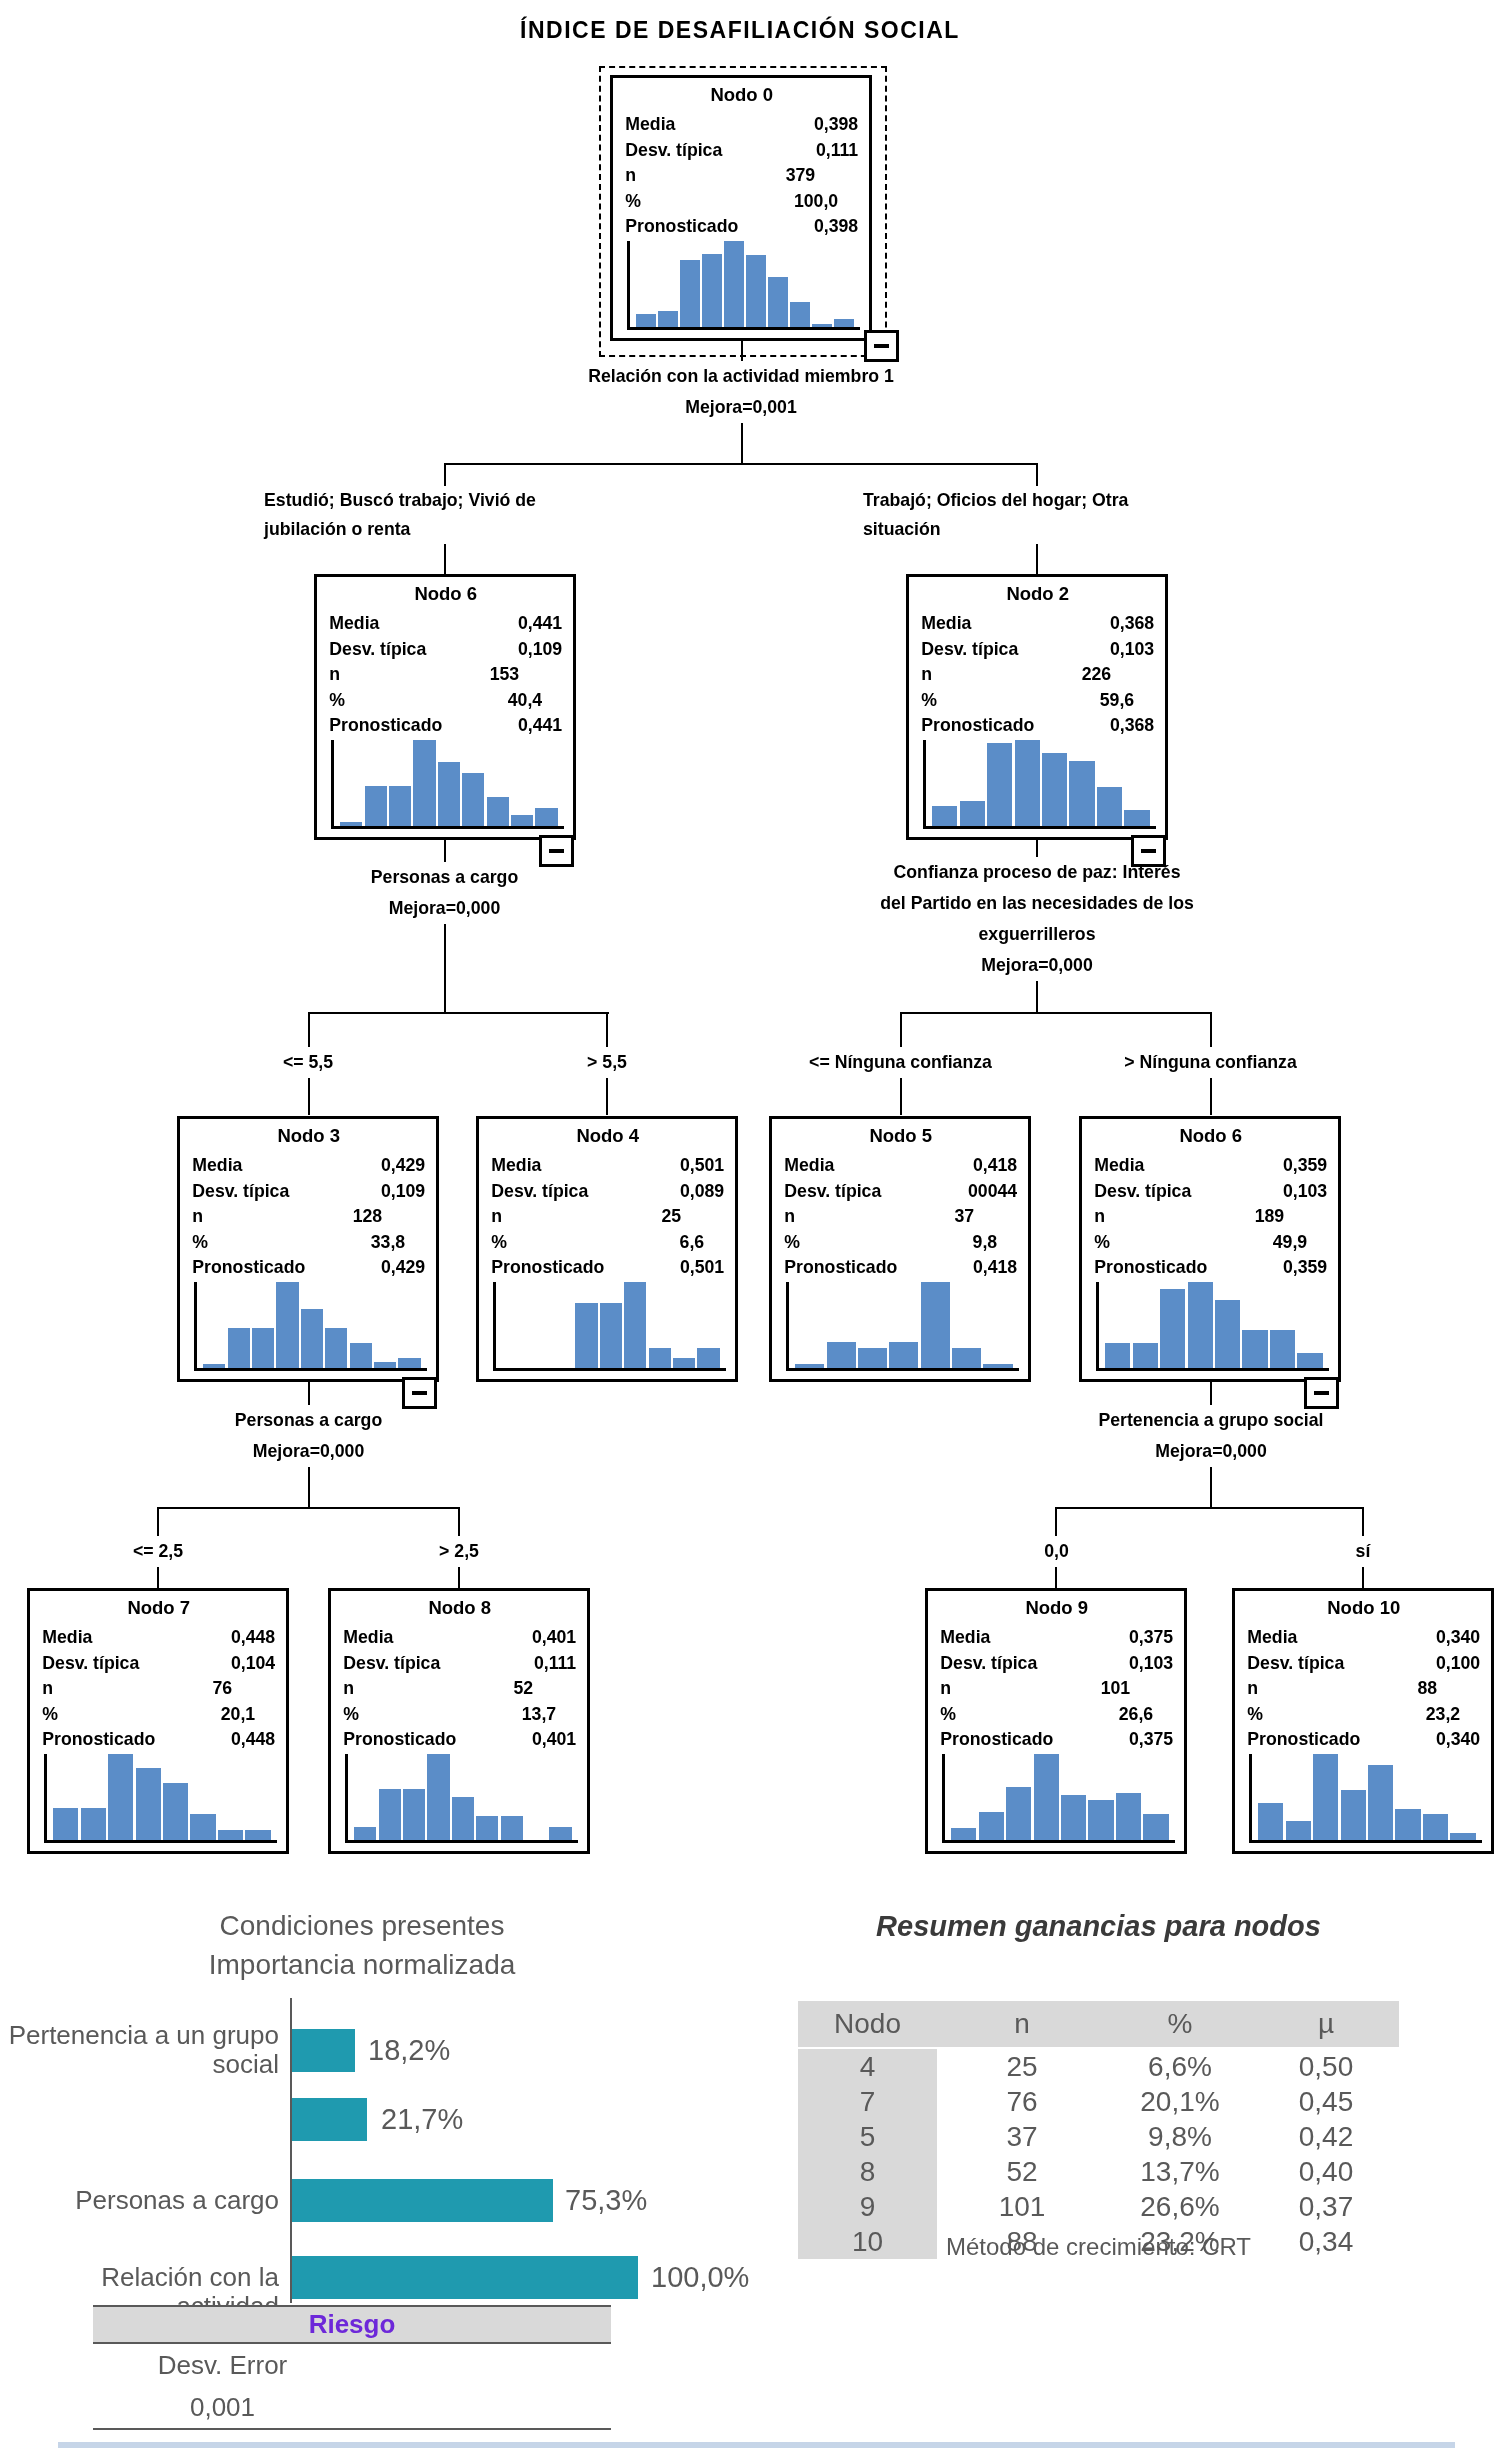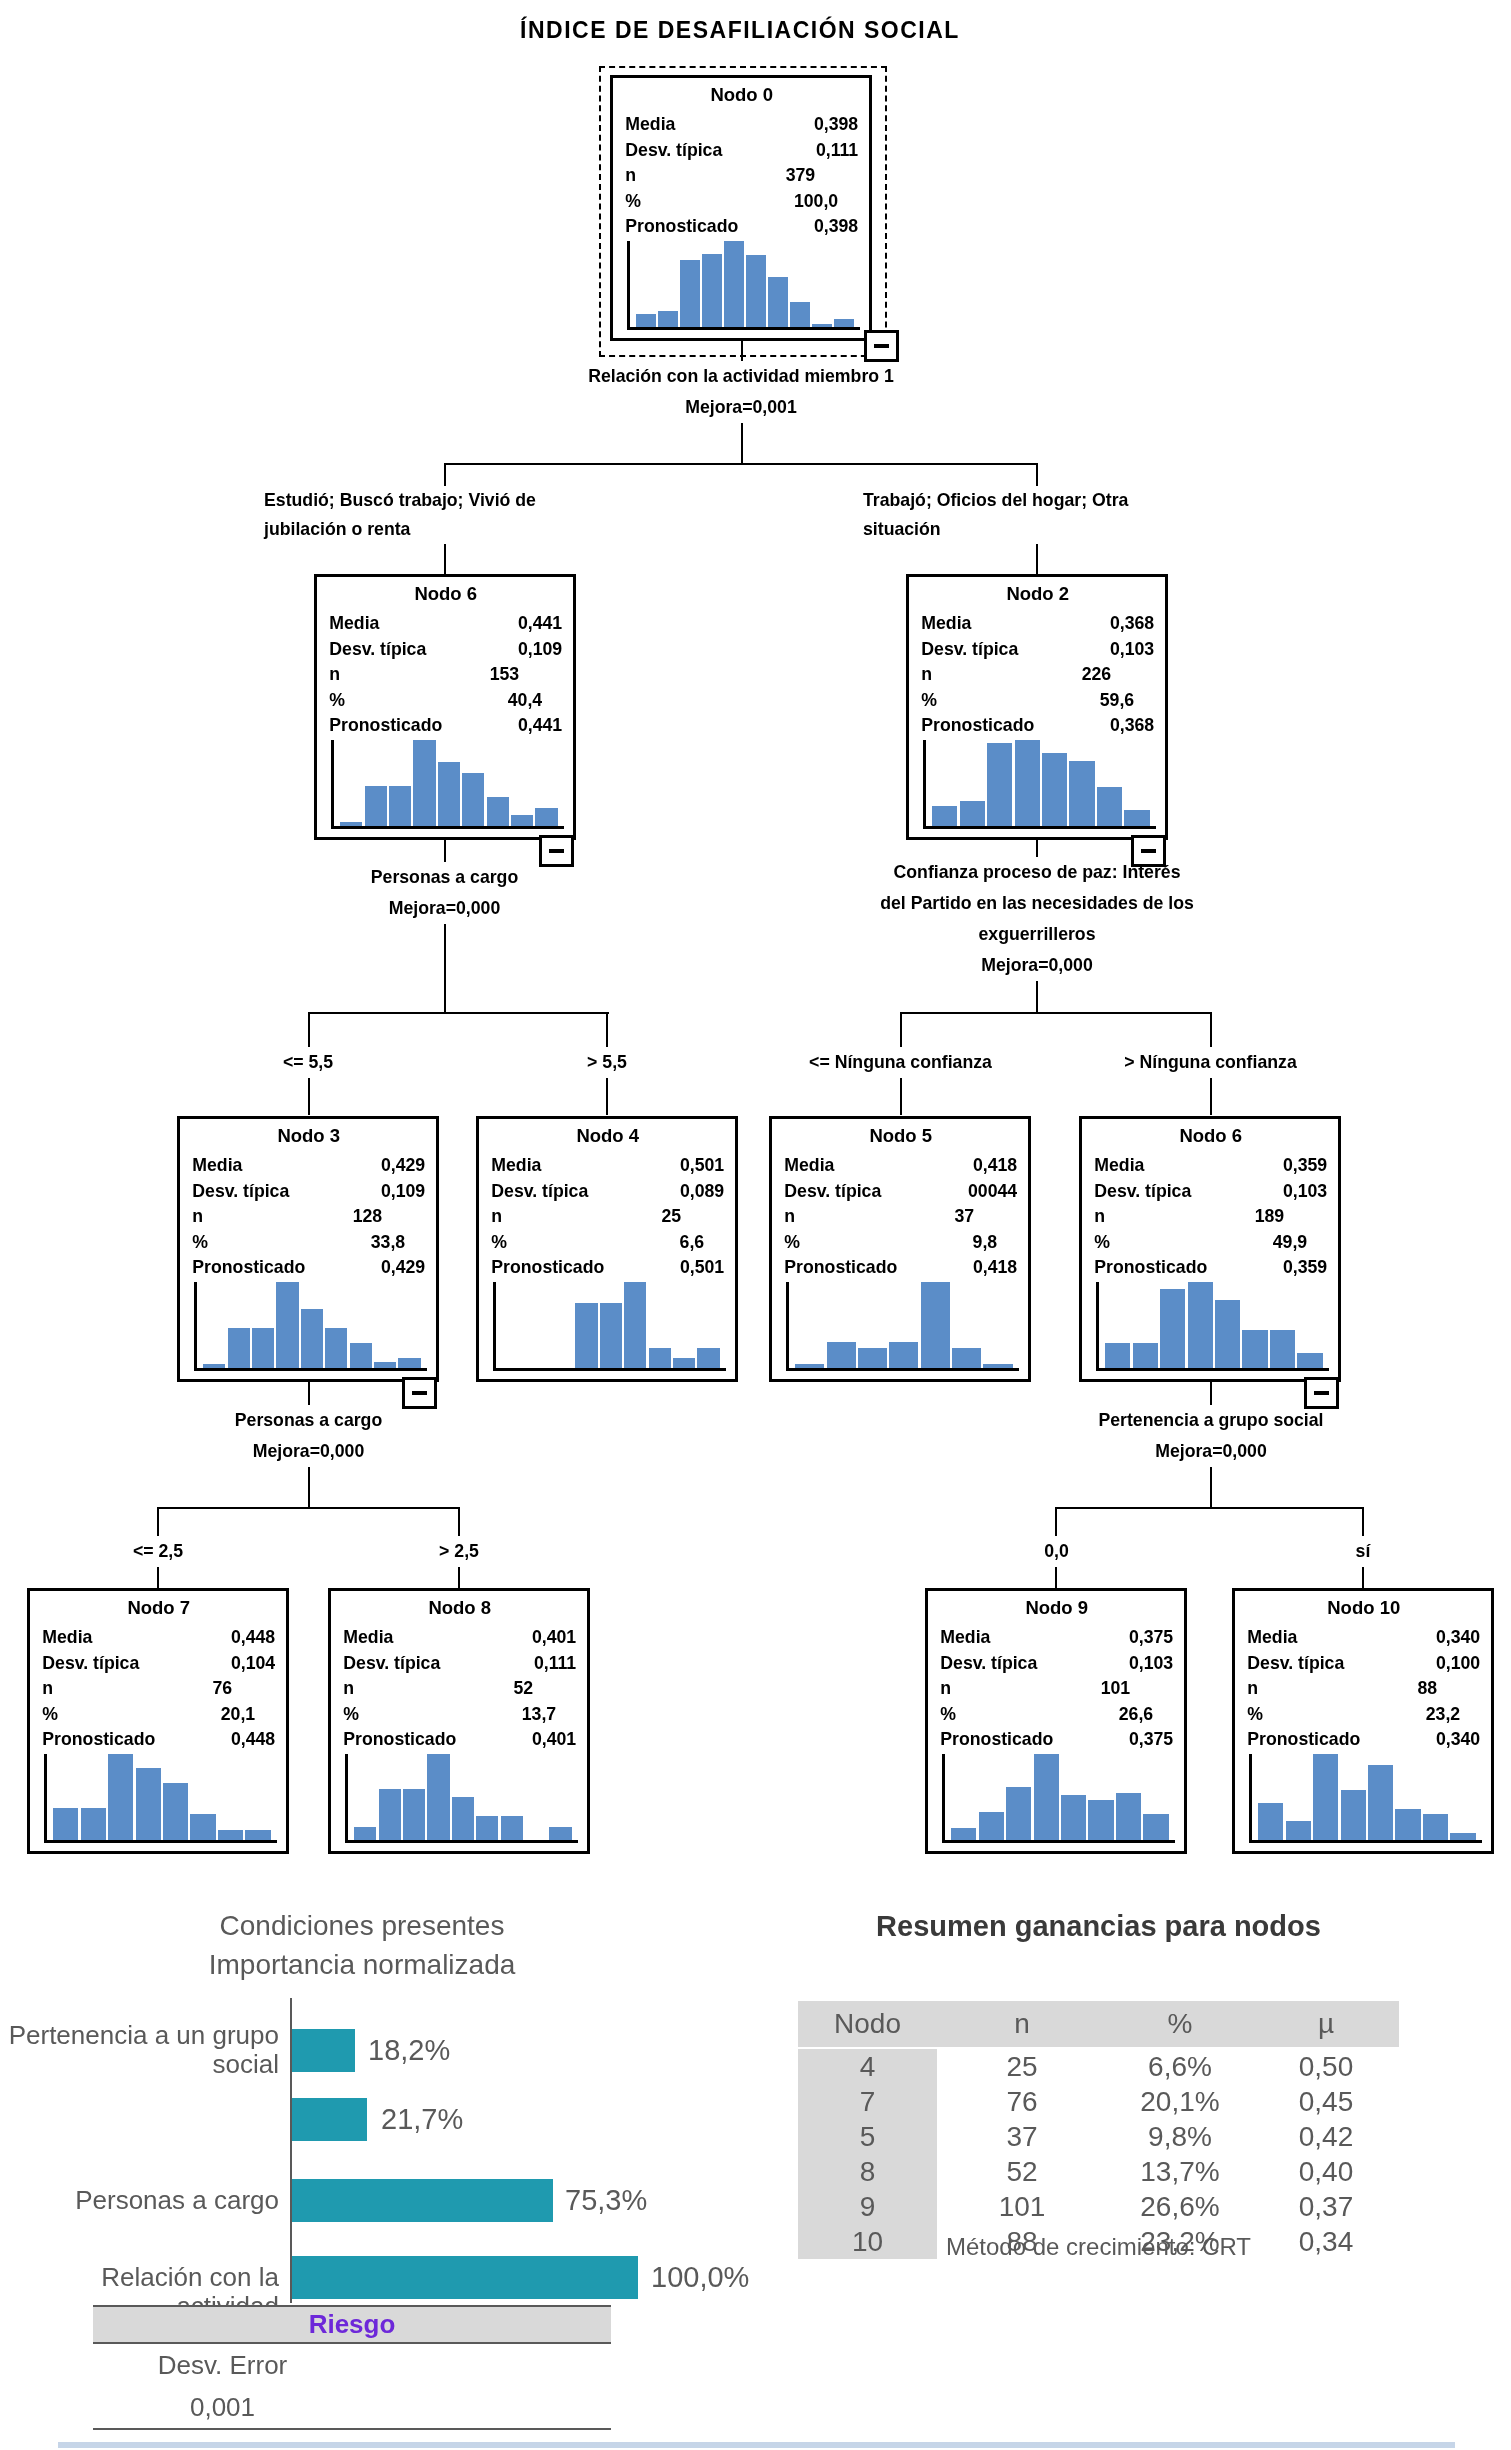--- a/index.html
+++ b/index.html
@@ -39,21 +39,21 @@
         border-bottom:2.3px solid #595959;}
   .risk-header{height:35px;background:#d9d9d9;border-bottom:2.3px solid #595959;text-align:center;
                font-size:26px;font-weight:700;color:#6d28d9;line-height:35px;}
   .risk-body{display:flex;}
   .risk-col{width:50%;text-align:center;font-size:26px;color:#595959;box-sizing:border-box;}
   .risk-col.first{border-right:1.5px solid #595959;}
   .risk-col .lbl{line-height:42px;height:42px;}
   .risk-col .val{line-height:42px;height:42px;}
   
   .gains-title{position:absolute;left:798px;top:1910px;width:601px;text-align:center;
-               font-size:29px;font-weight:700;color:#3a3a3a;}
+               font-size:29px;font-weight:700;color:#3a3a3a;font-style:italic;}
   .gains-table{position:absolute;left:798px;top:1962px;width:601px;font-size:28px;color:#595959;margin-top:39px;}
   .g-row{display:flex;height:35px;line-height:35px;text-align:center;}
   .g-head{height:46px;line-height:46px;background:#d9d9d9;margin-bottom:1.5px;}
   .g-c1{width:139px;}
   .g-c2{width:170px;}
   .g-c3{width:146px;}
   .g-c4{width:146px;}
   .g-row:not(.g-head) .g-c1{background:#d9d9d9;}
   .gains-footer{position:absolute;left:798px;top:2233px;width:601px;text-align:center;
                 font-size:24px;color:#595959;}

